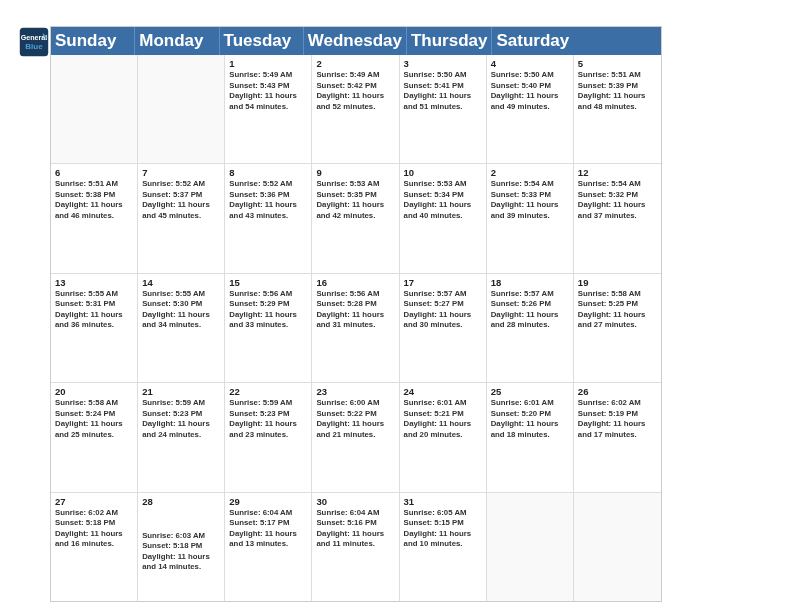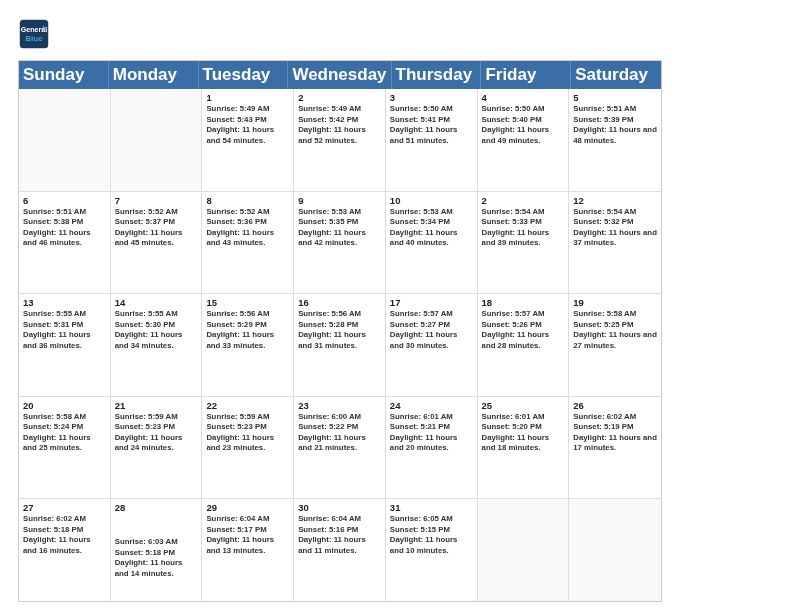--- a/index.html
+++ b/index.html
@@ -6,23 +6,23 @@
     body {
       font-family: Arial, sans-serif;
       background: #fff;
       width: 792px;
       height: 612px;
       overflow: hidden;
     }
     .page {
       width: 680px;
       height: 612px;
-      padding: 18px 18px 10px 18px;
-      display: flex;
-      flex-direction: column;
+      padding: 26px 18px 10px 18px;
+      display: flex;
+      flex-direction: row;
     }
     .header {
       display: flex;
       justify-content: space-between;
       align-items: flex-start;
       margin-bottom: 10px;
     }
     .logo {
       display: flex;
       align-items: center;
@@ -120,21 +120,20 @@
     </div>
   </div>
 
   <div class="calendar">
     <div class="cal-header-row" id="cal-header">
         <div class="cal-header-cell">Sunday</div>
         <div class="cal-header-cell">Monday</div>
         <div class="cal-header-cell">Tuesday</div>
         <div class="cal-header-cell">Wednesday</div>
         <div class="cal-header-cell">Thursday</div>
-        <div class="cal-header-cell">Friday</div>
         <div class="cal-header-cell">Saturday</div>
       </div>
     <div class="cal-body" id="cal-body">
         <div class="cal-row">
           <div class="cal-cell empty"></div>
           <div class="cal-cell empty"></div>
           <div class="cal-cell">
             <span class="cell-day">1</span>
             <div class="cell-info" style="white-space: pre-line;">Sunrise: 5:49 AM
 Sunset: 5:43 PM

